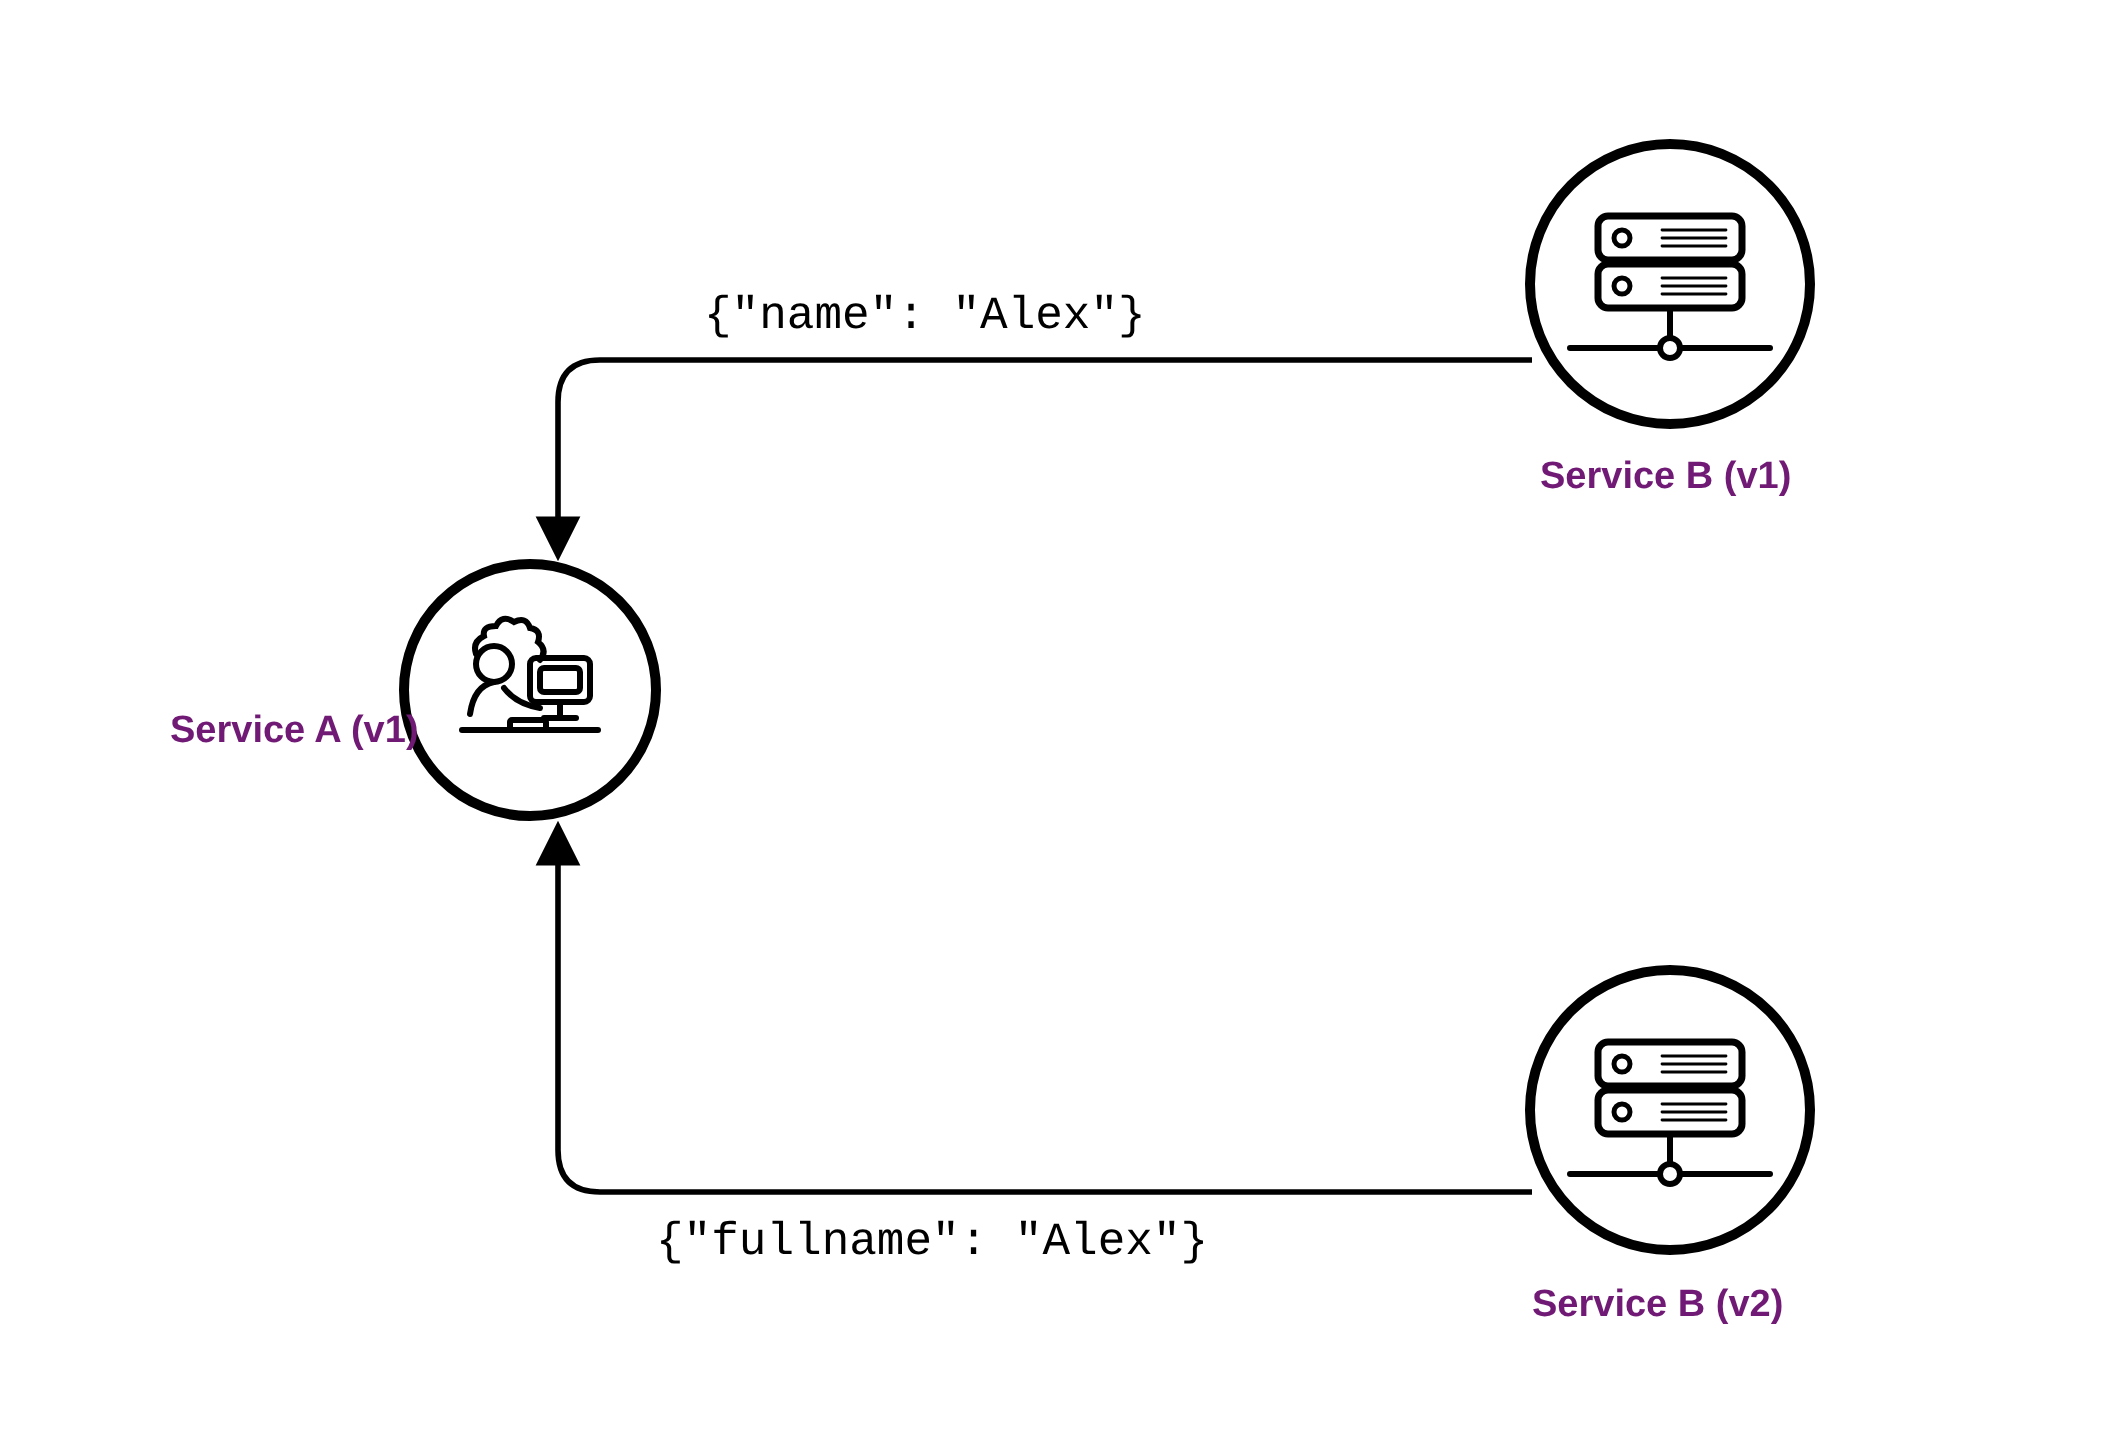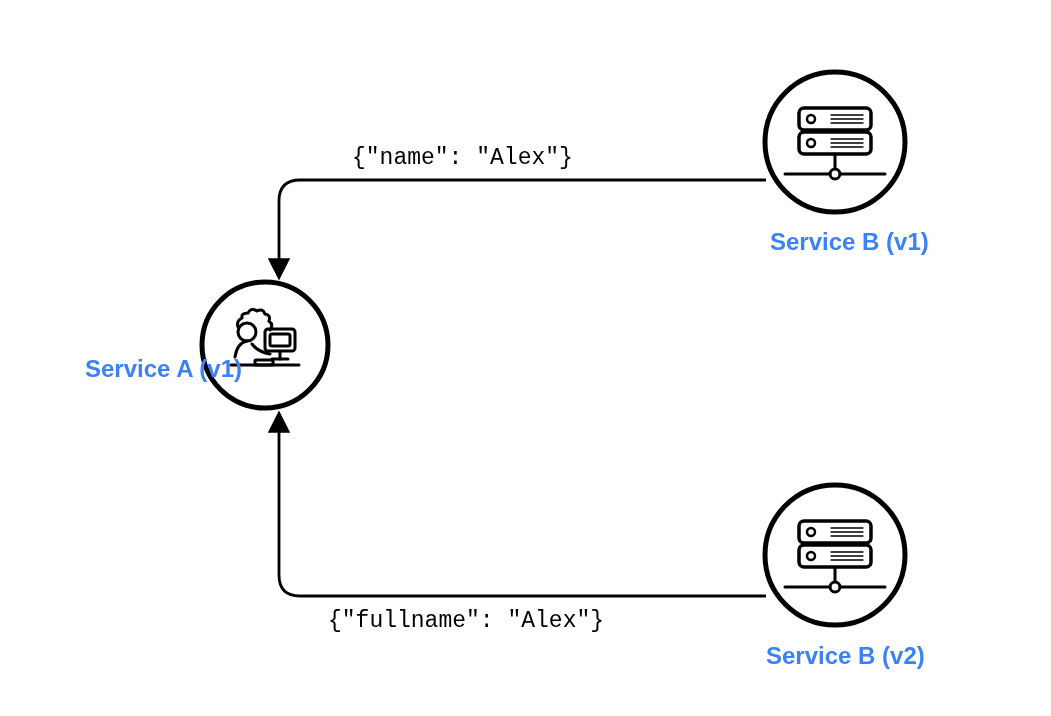--- a/index.html
+++ b/index.html
@@ -11,22 +11,22 @@
     font-family: "Segoe UI", Arial, sans-serif;
   }
   .stage {
     position: relative;
     width: 1051px;
     height: 716px;
   }
   .node-label {
     position: absolute;
     font-weight: 800;
-    font-size: 24px;
-    color: #3b82f6;
+    font-size: 19px;
+    color: #701a75;
     white-space: nowrap;
   }
   .payload-label {
     position: absolute;
     font-family: "Consolas", "Courier New", monospace;
     font-size: 23px;
     color: #000;
     white-space: nowrap;
   }
   svg { position: absolute; top: 0; left: 0; }

